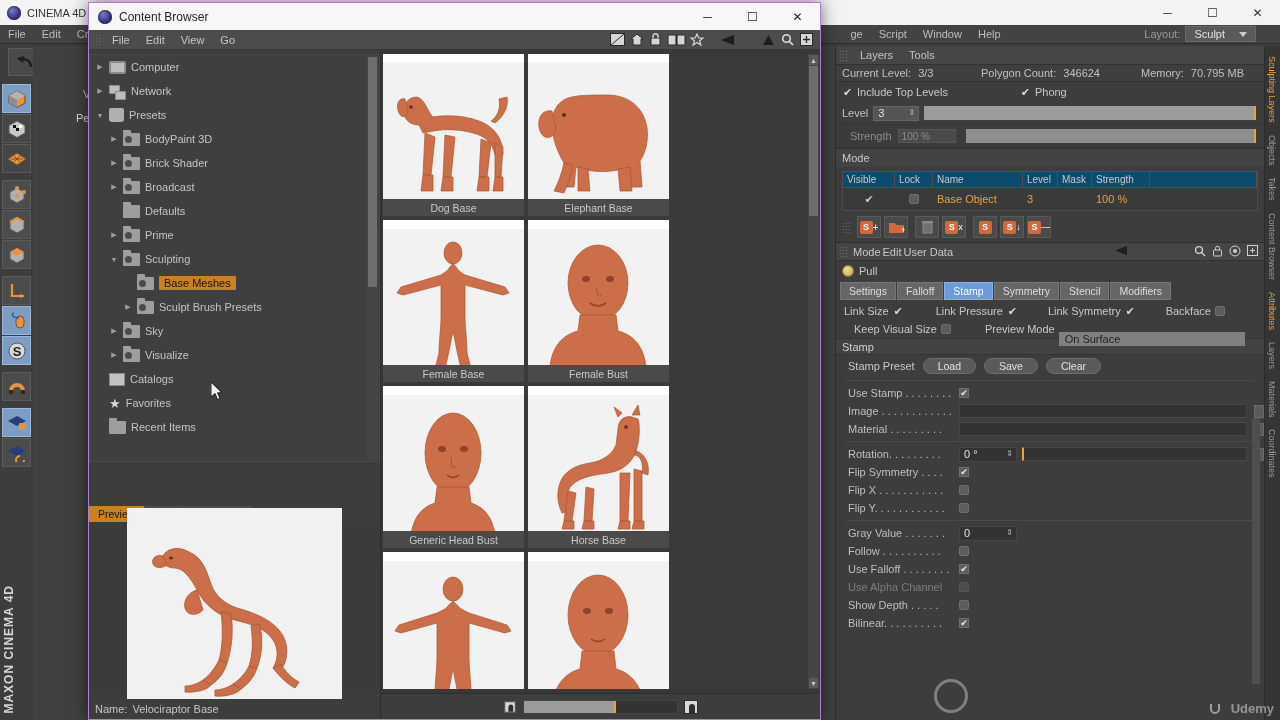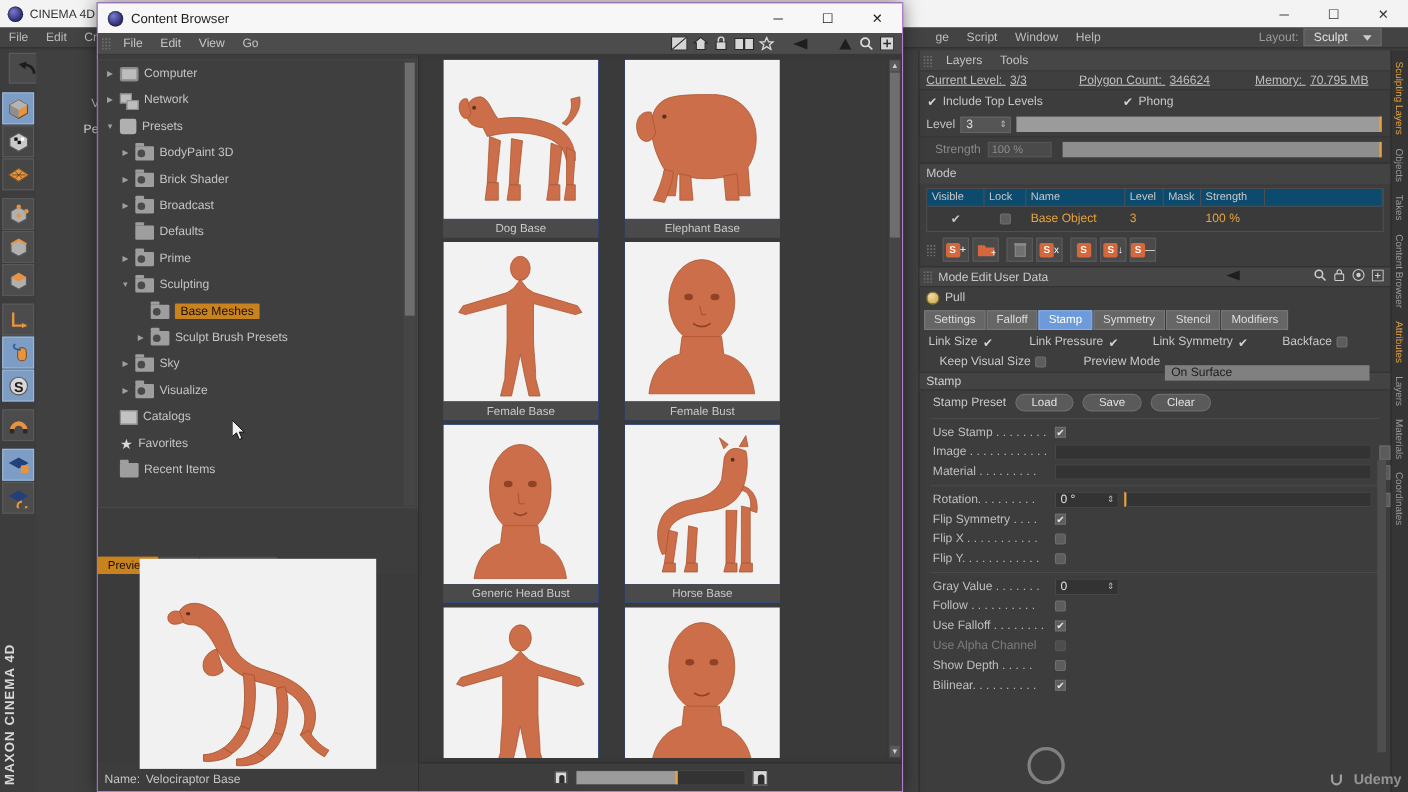--- a/index.html
+++ b/index.html
@@ -105,21 +105,21 @@
     height: 19px; background: #464646; display: flex; align-items: center; gap: 2px;
     border-bottom: 1px solid #323232; padding-left: 3px;
   }
   .grip { width: 9px; height: 11px;
     background-image: radial-gradient(#6e6e6e 40%, transparent 41%);
     background-size: 3px 3px; margin-right: 3px; }
   .panel-menubar .mi { padding: 0 7px; font-size: 11px; color: #c3c3c3; line-height: 19px; }
 
   .sculpt-stats {
     height: 17px; display: flex; align-items: center; font-size: 11px;
-    background: #3f3f3f; border-bottom: 1px solid #333; color: #c0c0c0; text-decoration: underline;
+    background: #3f3f3f; border-bottom: 1px solid #333; color: #c0c0c0;
   }
   .sculpt-stats .s1 { padding-left: 6px; width: 145px; }
   .sculpt-stats .s2 { width: 160px; }
 
   .chkrow { height: 20px; display: flex; align-items: center; font-size: 11px; padding-left: 6px; }
   .ck { width: 11px; height: 11px; display: inline-flex; align-items: center; justify-content: center;
        font-size: 11px; color: #d6d6d6; margin-right: 4px; }
 
   .levelrow { height: 22px; display: flex; align-items: center; padding-left: 6px; gap: 5px; }
   .lbl { font-size: 11px; color: #c2c2c2; }
@@ -250,22 +250,22 @@
 
   .cb-namebar { position: absolute; bottom: 0; left: 0; right: 0; height: 20px;
     display: flex; align-items: center; padding-left: 6px; font-size: 11px; color: #c5c5c5; gap: 5px;
     background: #3d3d3d; }
 
   .cb-right { flex: 1; position: relative; background: #383838; }
   .cb-grid { position: absolute; left: 2px; top: 4px; right: 14px; bottom: 30px;
     overflow: hidden; background: #3a3a3a; }
   .asset-row { display: flex; gap: 4px; margin-bottom: 4px; }
   .asset {
-    width: 141px; height: 162px; background: #1d4ed8; position: relative; overflow: hidden;
-    display: flex; justify-content: center; margin-left: 20px;
+    width: 141px; height: 162px; background: #ffffff; position: relative; overflow: hidden;
+    display: flex; align-items: center; justify-content: center;
   }
   .asset-cap {
     position: absolute; bottom: 0; left: 0; right: 0; height: 17px; background: #4a4a4a;
     color: #c9c9c9; font-size: 10.5px; display: flex; align-items: center; justify-content: center;
   }
   .grid-scroll { position: absolute; right: 1px; top: 4px; bottom: 30px; width: 11px; background: #454545; }
   .gsc-thumb { position: absolute; top: 1px; left: 1px; width: 9px; height: 150px; background: #6e6e6e; }
   .gsc-arrow { position: absolute; left: 1px; width: 9px; height: 10px; background: #5a5a5a;
     display: flex; align-items: center; justify-content: center; font-size: 7px; color: #ccc; }
 

